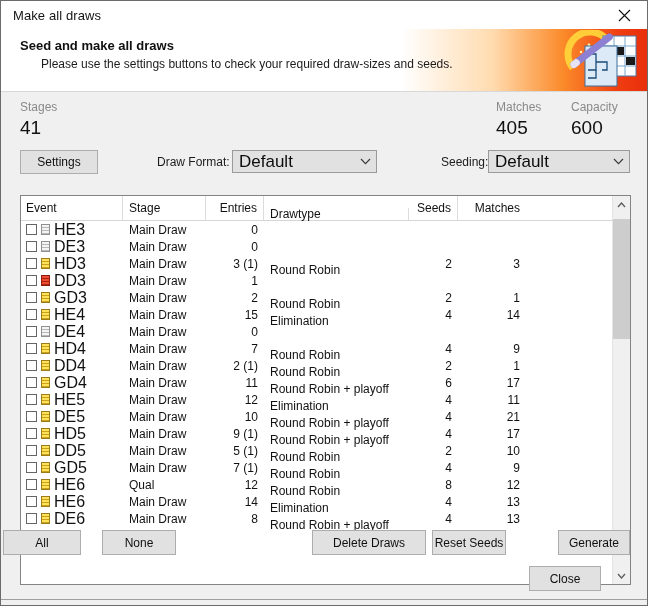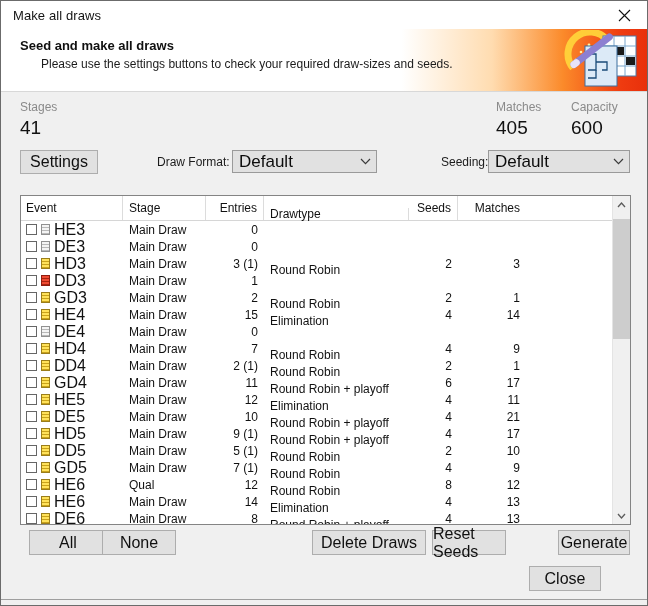--- a/index.html
+++ b/index.html
@@ -57,41 +57,41 @@
   .stat .val{font-size:19px;color:#111;line-height:24px;margin-top:2px;}
   #stat-stages{left:19px;top:8px;}
   #stat-matches{left:495px;top:8px;}
   #stat-capacity{left:570px;top:8px;}
   
   .controls{
     position:relative;height:38px;flex:none;
   }
   .btn{
     background:#e1e1e1;border:1px solid #adadad;
-    font-family:inherit;font-size:16px;color:#101010;
+    font-family:inherit;font-size:12px;color:#101010;
     display:flex;align-items:center;justify-content:center;
     box-sizing:border-box;cursor:default;
   }
   #settings-btn{position:absolute;left:19px;top:4px;width:78px;height:24px;}
   .ctl-label{position:absolute;font-size:12px;color:#1b1b1b;top:9px;}
   #draw-format-label{left:156px;}
   #seeding-label{left:440px;}
   .combo{
     position:absolute;top:4px;height:23px;
     background:#e1e1e1;border:1px solid #9a9a9a;
     box-sizing:border-box;display:flex;align-items:center;
     font-size:17px;color:#0c0c0c;padding-left:6px;cursor:default;
   }
   .combo .cval{flex:1;}
   .combo .chev{width:22px;display:flex;align-items:center;justify-content:center;}
   #draw-format-combo{left:231px;width:145px;}
   #seeding-combo{left:487px;width:142px;}
   
   .grid-wrap{
-    position:absolute;left:19px;top:194px;width:611px;height:330px;
+    position:absolute;left:19px;top:194px;width:611px;height:390px;
     background:#ffffff;border:1px solid #848484;box-sizing:border-box;
     display:flex;flex-direction:column;overflow:hidden;
   }
   .grid-head{
     height:24px;flex:none;background:#ffffff;border-bottom:1px solid #d6d6d6;
     display:flex;align-items:stretch;position:relative;
   }
   .hcell{
     font-size:12px;color:#111;display:flex;align-items:center;
     box-sizing:border-box;padding:0 6px;
@@ -141,21 +141,21 @@
     display:flex;align-items:center;justify-content:center;cursor:default;
   }
   .sb-arrow.up{top:0;}
   .sb-arrow.down{bottom:0;}
   .sb-thumb{
     position:absolute;left:0;width:17px;background:#cdcdcd;cursor:default;
   }
   
   .footer{position:absolute;left:0;right:0;top:524px;bottom:0;}
   .fbtn{position:absolute;height:25px;}
-  #all-btn{left:28px;top:5px;width:78px;}
+  #all-btn{left:2px;top:5px;width:78px;}
   #none-btn{left:101px;top:5px;width:74px;}
   #delete-draws-btn{left:311px;top:5px;width:114px;}
   #reset-seeds-btn{left:431px;top:5px;width:74px;}
   #generate-btn{left:557px;top:5px;width:72px;}
   #close-btn-footer{left:528px;top:41px;width:72px;}
   .statusbar{
     position:absolute;left:0;right:0;bottom:0;height:5px;
     background:#f0f0f0;border-top:1px solid #9e9e9e;
   }
 </style>

